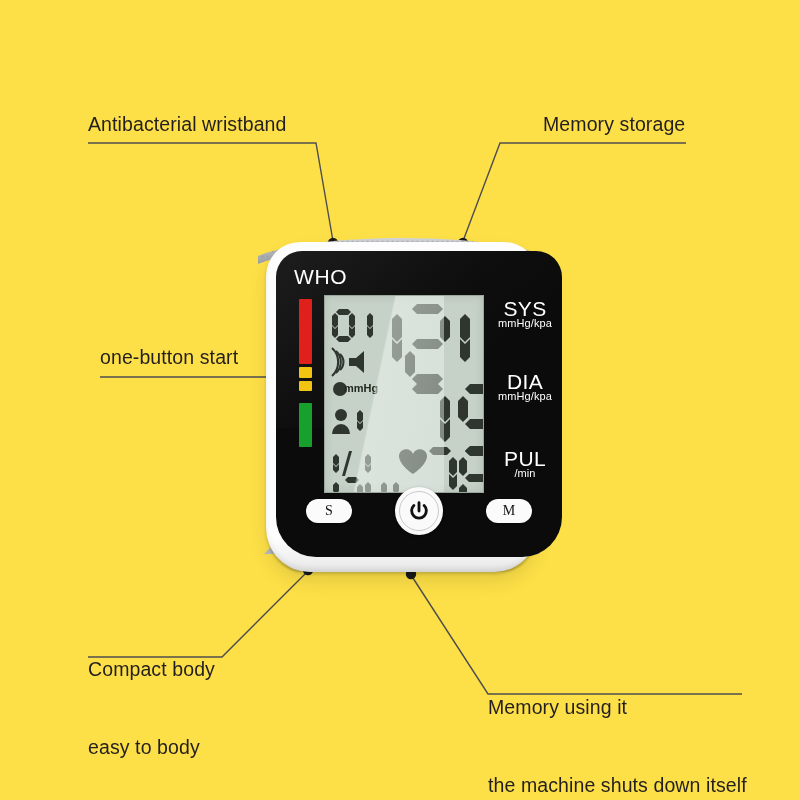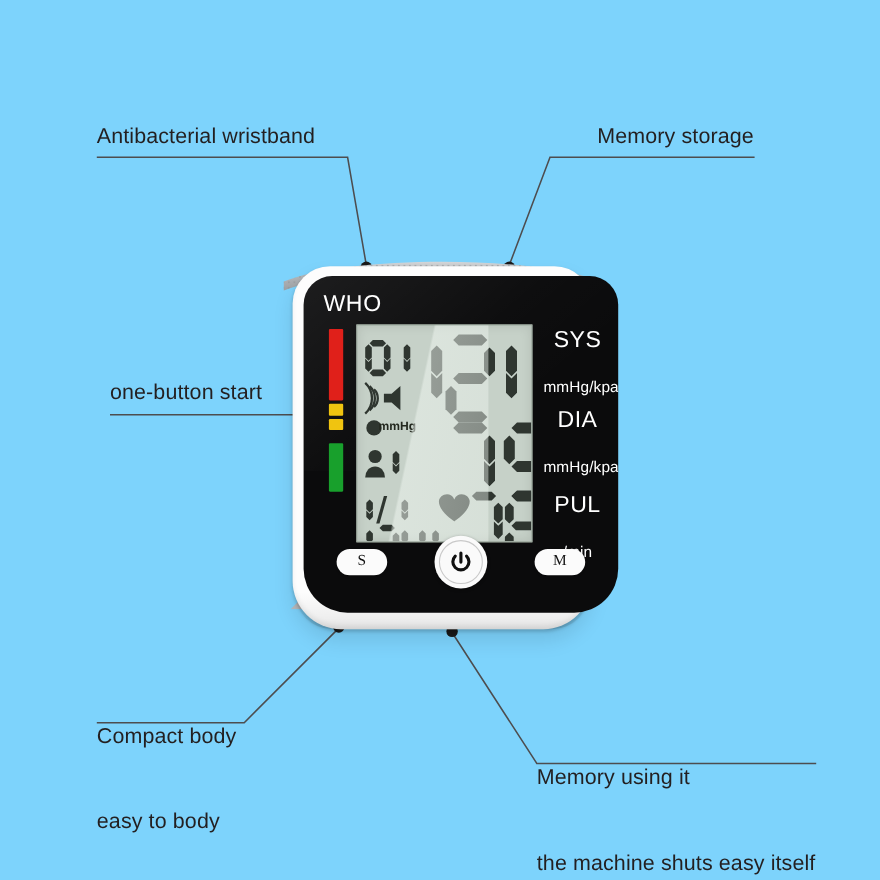--- a/index.html
+++ b/index.html
@@ -14,21 +14,21 @@
     overflow: hidden;
     font-family: "Liberation Sans", sans-serif;
     -webkit-font-smoothing: antialiased;
   }
 
   #stage {
     position: absolute;
     left: 0; top: 0;
     width: 800px;
     height: 800px;
-    background: #7dd3fc;
+    background: #fde047;
   }
 
   
   .leaders {
     position: absolute;
     left: 0; top: 0;
     width: 800px;
     height: 800px;
     pointer-events: none;
   }
@@ -189,25 +189,24 @@
     color: #ffffff;
   }
   .unit-block { margin-bottom: 6px; }
   .unit-main {
     font-size: 21px;
     letter-spacing: 0.4px;
     line-height: 19px;
     font-family: "Liberation Sans", sans-serif;
   }
   .unit-sub {
-    font-size: 14px;
+    font-size: 11px;
     letter-spacing: 0.1px;
     line-height: 11px;
     font-family: "Liberation Sans", sans-serif;
-    margin-top: 28px;
   }
   .unit-block.sys { position: absolute; top: 0;   left: 0; right: 0; }
   .unit-block.dia { position: absolute; top: 73px; left: 0; right: 0; }
   .unit-block.pul { position: absolute; top: 150px; left: 0; right: 0; }
 
   
   .btn-row {
     position: absolute;
     left: 0; right: 0;
     bottom: 22px;
@@ -284,21 +283,21 @@
 
   <div class="callout" style="left:100px; top:345px;">one-button start</div>
 
   <div class="callout two-line" style="left:88px; top:604px;">
     <div>Compact body</div>
     <div>easy to body</div>
   </div>
 
   <div class="callout two-line" style="left:488px; top:642px;">
     <div>Memory using it</div>
-    <div>the machine shuts easy itself</div>
+    <div>the machine shuts down itself</div>
   </div>
 
   <div id="device">
 
     <div class="strap">
       <svg class="strap-svg" width="292" height="36" viewBox="0 0 292 36">
         <defs>
           <linearGradient id="strapg" x1="0" y1="0" x2="0" y2="1">
             <stop offset="0%" stop-color="#d4d6d8"></stop>
             <stop offset="45%" stop-color="#b6b9bc"></stop>

